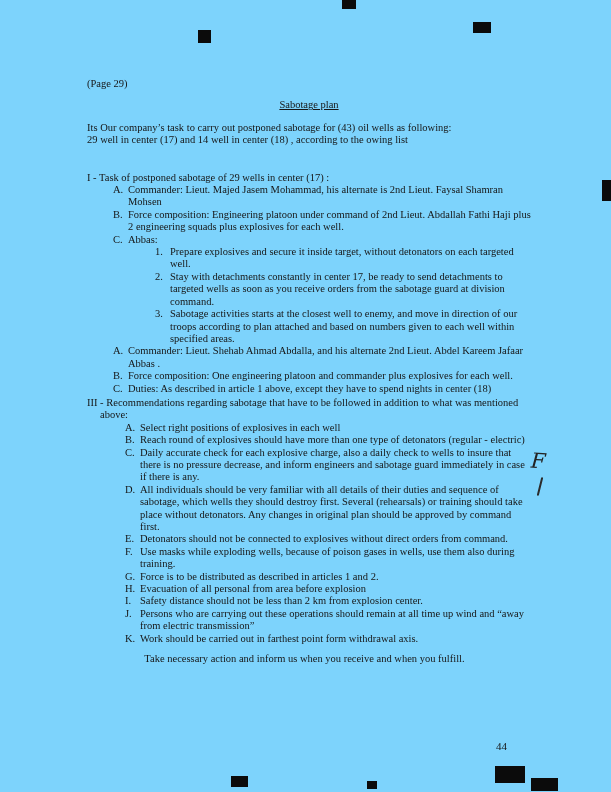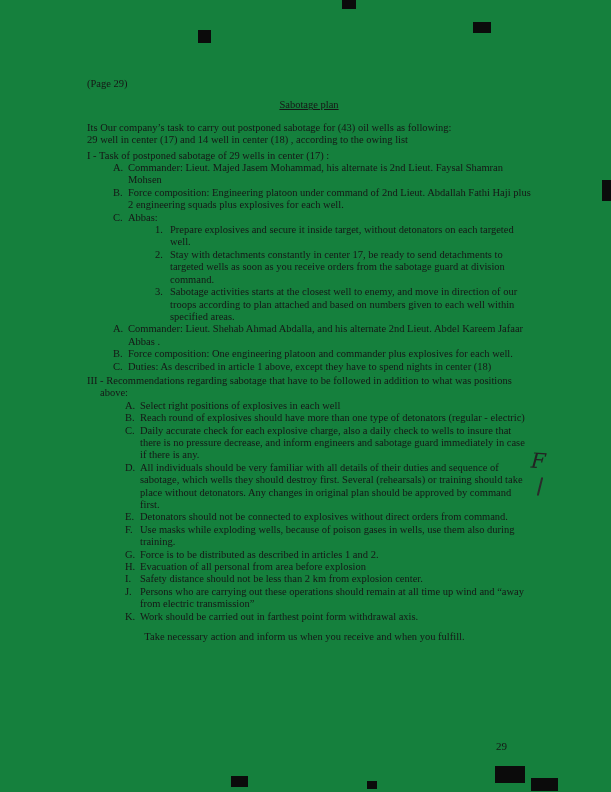--- a/index.html
+++ b/index.html
@@ -4,31 +4,31 @@
 <style>
   html, body { margin: 0; padding: 0; }
   body {
     width: 611px; height: 792px;
     background: #ffffff;
     position: relative;
     font-family: "Liberation Serif", serif;
     color: #161616;
     overflow: hidden;
   }
-  .sheet { position: absolute; inset: 0; background: #15803d; overflow: hidden; }
+  .sheet { position: absolute; inset: 0; background: #7dd3fc; overflow: hidden; }
   .artifact { position: absolute; background: #0b0b0b; }
   .content {
     position: absolute; left: 87px; top: 78px; width: 444px;
     font-size: 10.5px; line-height: 12.4px;
   }
   p { margin: 0; }
   .pagelabel { margin-bottom: 9px; }
   .title { margin-bottom: 10px; text-align: center; }
   .title .u { text-decoration: underline; }
-  .intro { margin-bottom: 3px; }
+  .intro { margin-bottom: 25px; }
   .sec { padding-left: 13px; text-indent: -13px; margin-top: 2px; }
   .item { display: flex; }
   .l1 { padding-left: 26px; }
   .l2 { padding-left: 68px; }
   .l3 { padding-left: 38px; }
   .lbl { flex: 0 0 15px; }
   .txt { flex: 1; }
   .closing { margin-top: 8px; margin-left: -9px; text-align: center; }
   .pagenum { position: absolute; left: 496px; top: 740px; font-size: 11px; }
   .annot {
@@ -102,21 +102,21 @@
     </div>
     <div class="item l1">
       <span class="lbl">B.</span>
       <span class="txt">Force composition:  One engineering platoon and  commander plus  explosives for each well.</span>
     </div>
     <div class="item l1">
       <span class="lbl">C.</span>
       <span class="txt">Duties:  As described in  article 1 above, except they have to spend  nights in  center (18)</span>
     </div>
 
-    <p class="sec">III - Recommendations regarding sabotage that have to be followed in addition to  what was positions above:</p>
+    <p class="sec">III - Recommendations regarding sabotage that have to be followed in addition to  what was mentioned above:</p>
     <div class="item l3">
       <span class="lbl">A.</span>
       <span class="txt">Select  right positions of explosives in each well</span>
     </div>
     <div class="item l3">
       <span class="lbl">B.</span>
       <span class="txt">Reach round of explosives should have more than one type of detonators (regular - electric)</span>
     </div>
     <div class="item l3">
       <span class="lbl">C.</span>
@@ -151,17 +151,17 @@
       <span class="txt">Persons who are carrying out these operations should remain at all  time up wind and “away from electric transmission”</span>
     </div>
     <div class="item l3">
       <span class="lbl">K.</span>
       <span class="txt">Work should be carried out in  farthest point form  withdrawal axis.</span>
     </div>
 
     <p class="closing">Take  necessary action and inform us when you receive and when you fulfill.</p>
   </div>
 
-  <div class="pagenum">29</div>
+  <div class="pagenum">44</div>
   <div class="annot">F</div>
   <div class="annot-slash"></div>
 
 </div>
 
 </body></html>

